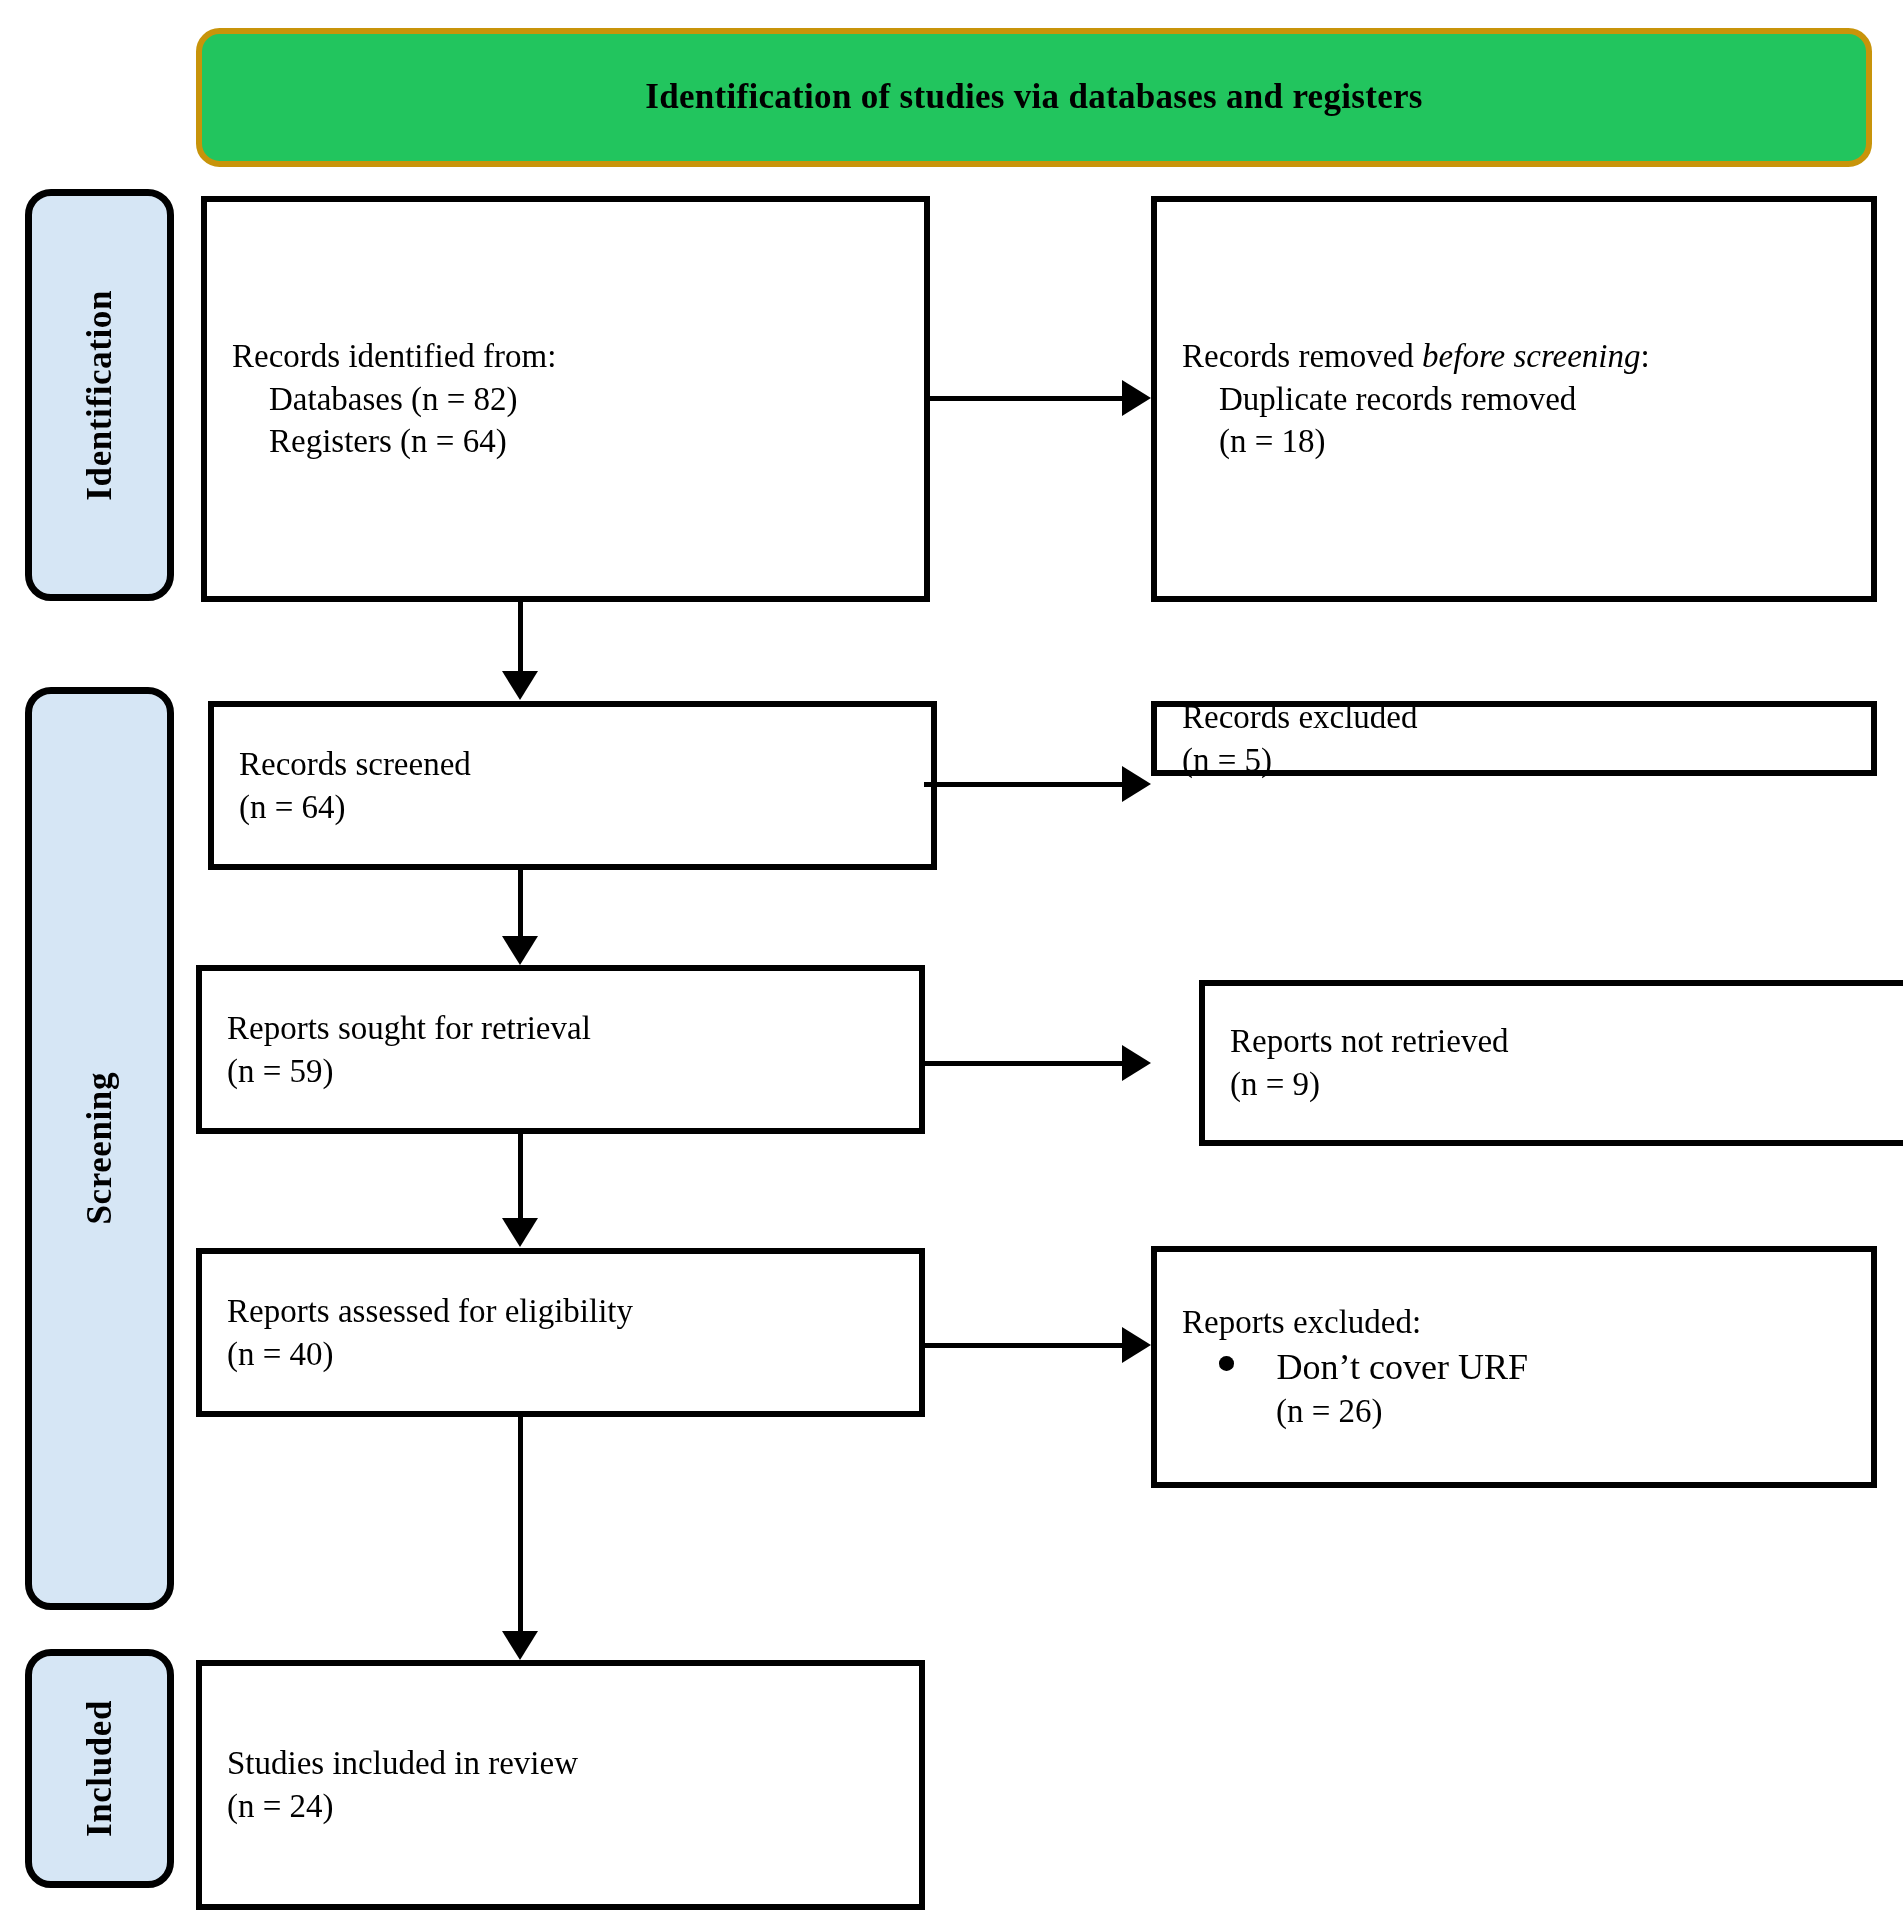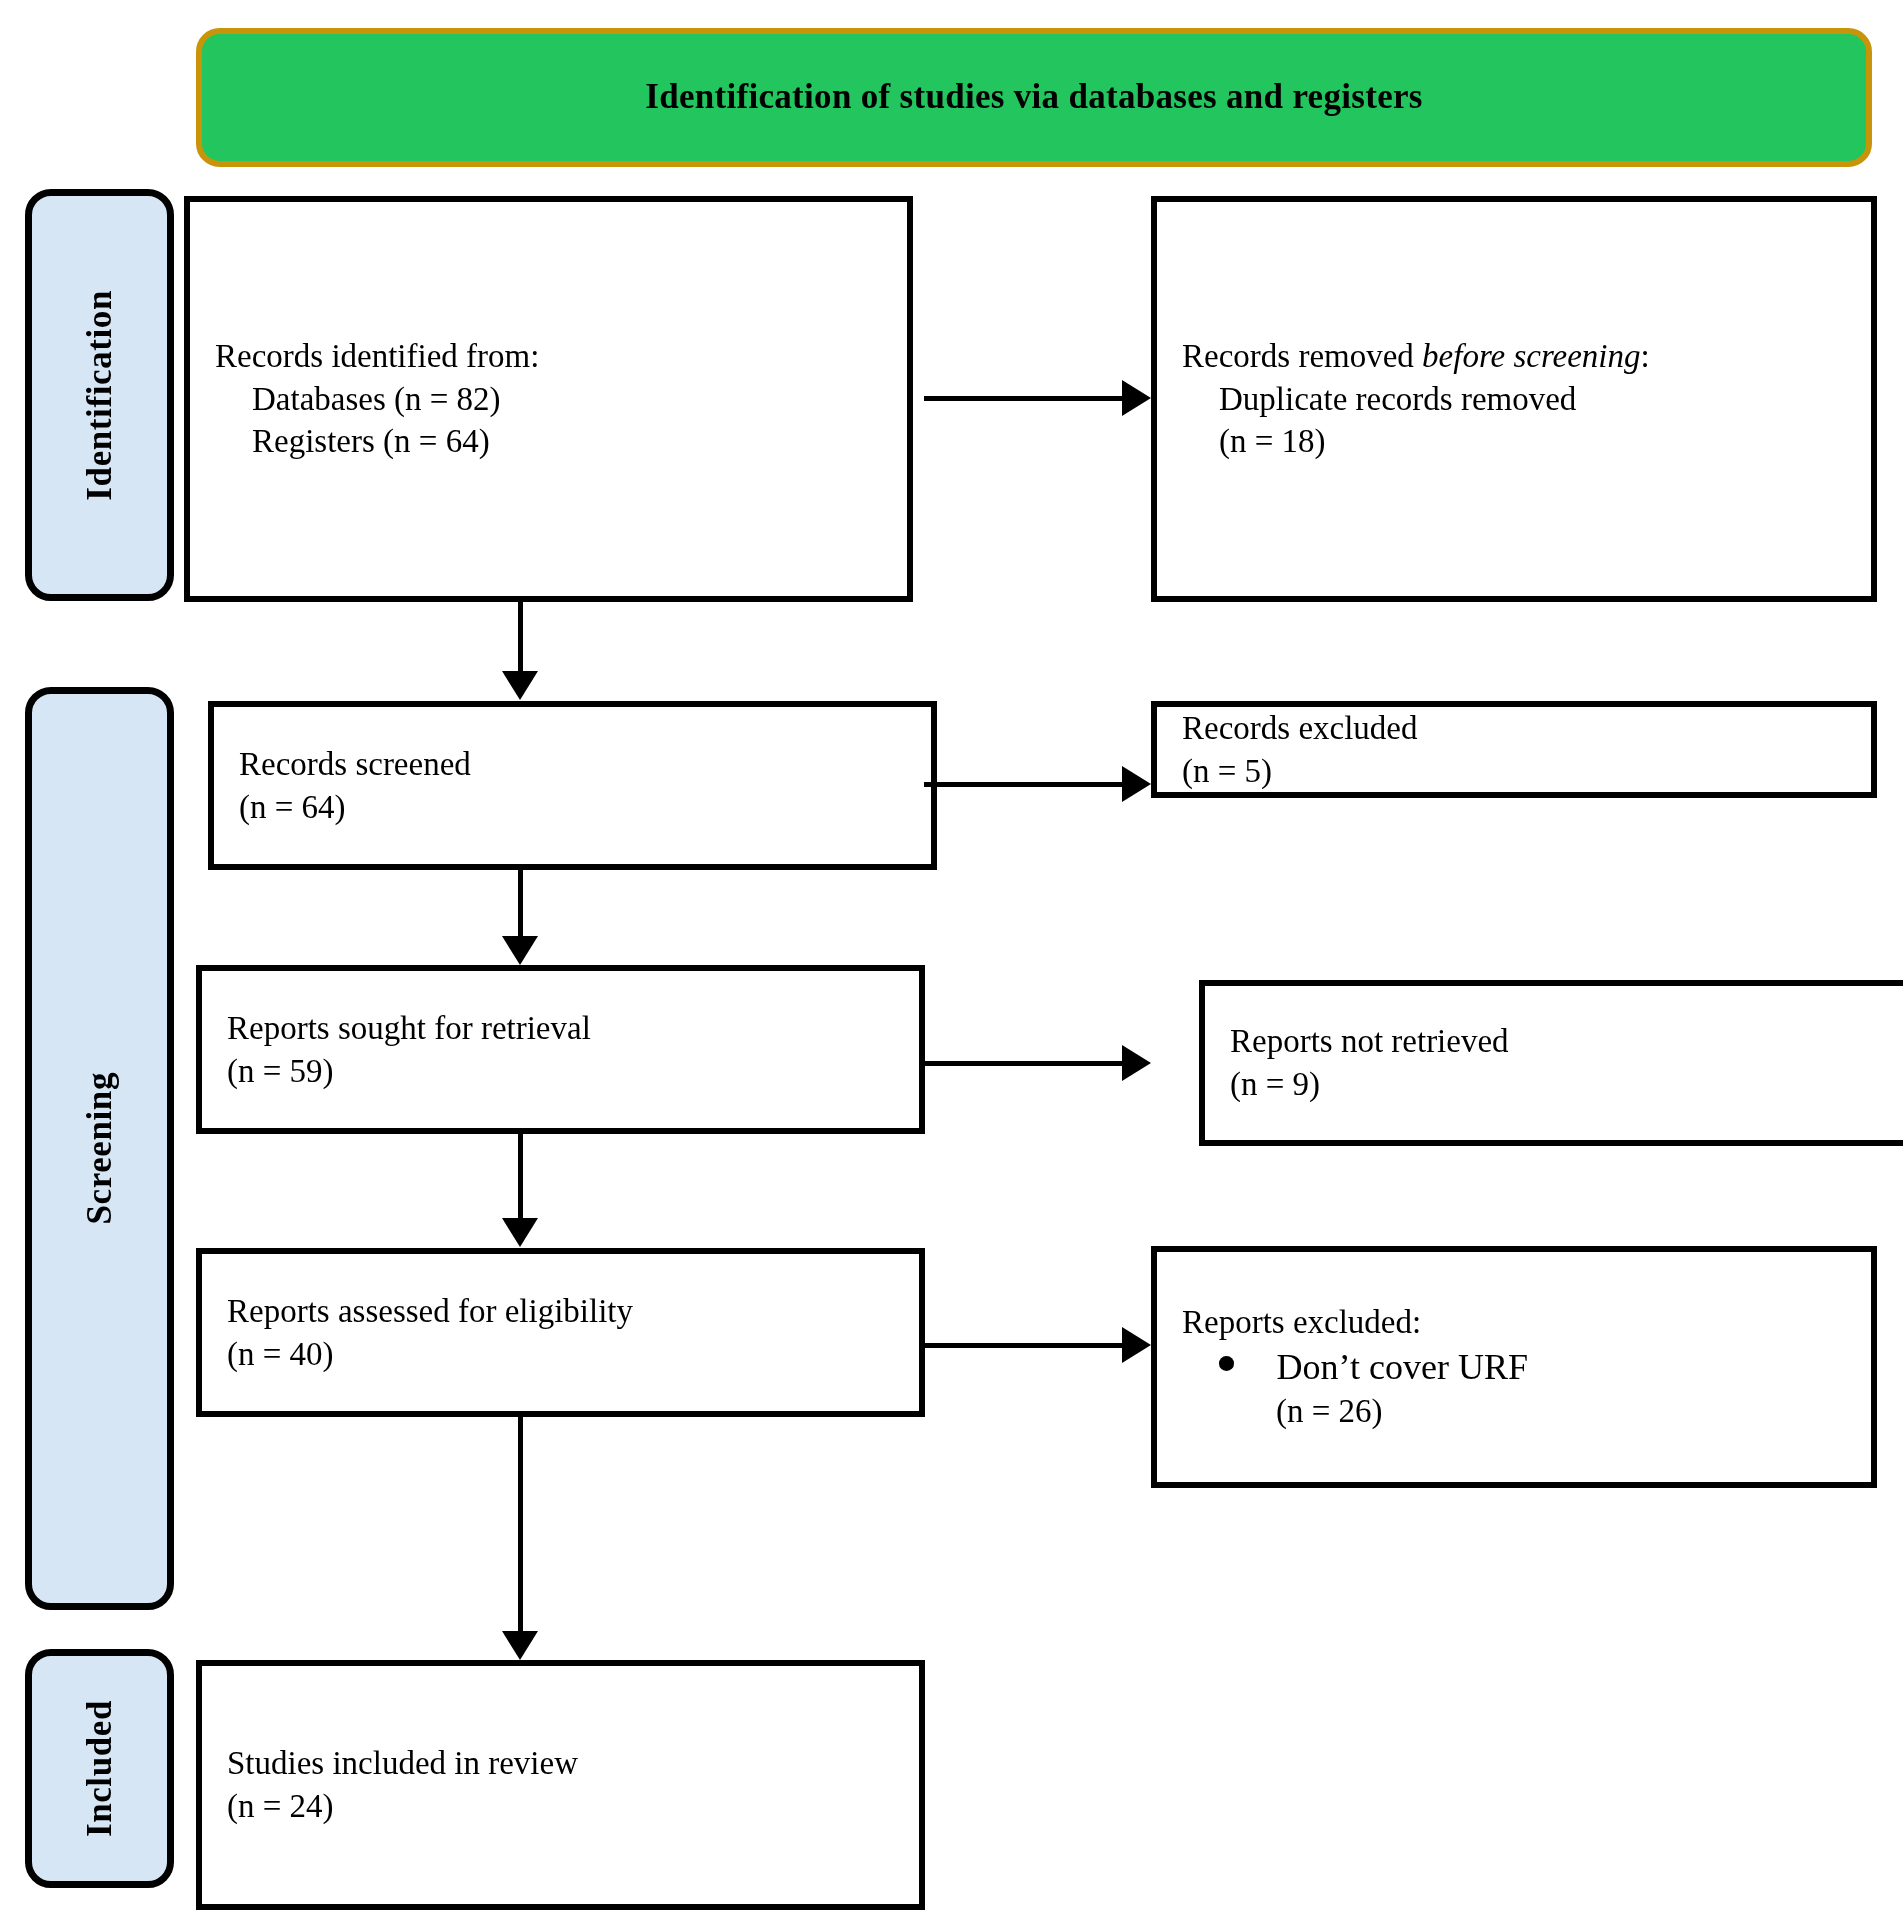--- a/index.html
+++ b/index.html
@@ -58,29 +58,29 @@
   .bullet-row{display:flex;align-items:baseline;padding-left:37px;}
   .bullet-dot{
     display:inline-block;width:14.6px;height:14.6px;border-radius:50%;
     background:#000;flex:0 0 auto;margin-right:43px;
     position:relative;top:-7.9px;
   }
   .bullet-text{font-size:36px;line-height:1.30;white-space:nowrap;}
   .bullet-sub{padding-left:94px;font-size:33px;line-height:1.30;white-space:nowrap;}
 
   
-  #box-identified   {left:184px;top:196px; width:729px;height:406px;}
+  #box-identified   {left:201px;top:196px; width:729px;height:406px;}
   #box-screened     {left:208px;top:701px;width:729px;height:169px;}
   #box-sought       {left:196px;top:965px;width:729px;height:169px;}
   #box-assessed     {left:196px;top:1248px;width:729px;height:169px;}
   #box-included     {left:196px;top:1660px;width:729px;height:250px;}
 
   
   #box-removed      {left:1151px;top:196px; width:726px;height:406px;}
-  #box-excluded     {left:1151px;top:701px;width:726px;height:97px;}
+  #box-excluded     {left:1151px;top:701px;width:726px;height:75px;}
   #box-notretrieved {left:1199px;top:980px;width:726px;height:166px;}
   #box-repexcluded  {left:1151px;top:1246px;width:726px;height:242px;}
 
   
   .vline{position:absolute;width:5px;background:#000;}
   .hline{position:absolute;height:5px;background:#000;}
   .arrow-down{
     position:absolute;width:0;height:0;
     border-left:18.5px solid transparent;border-right:18.5px solid transparent;
     border-top:29px solid #000;

